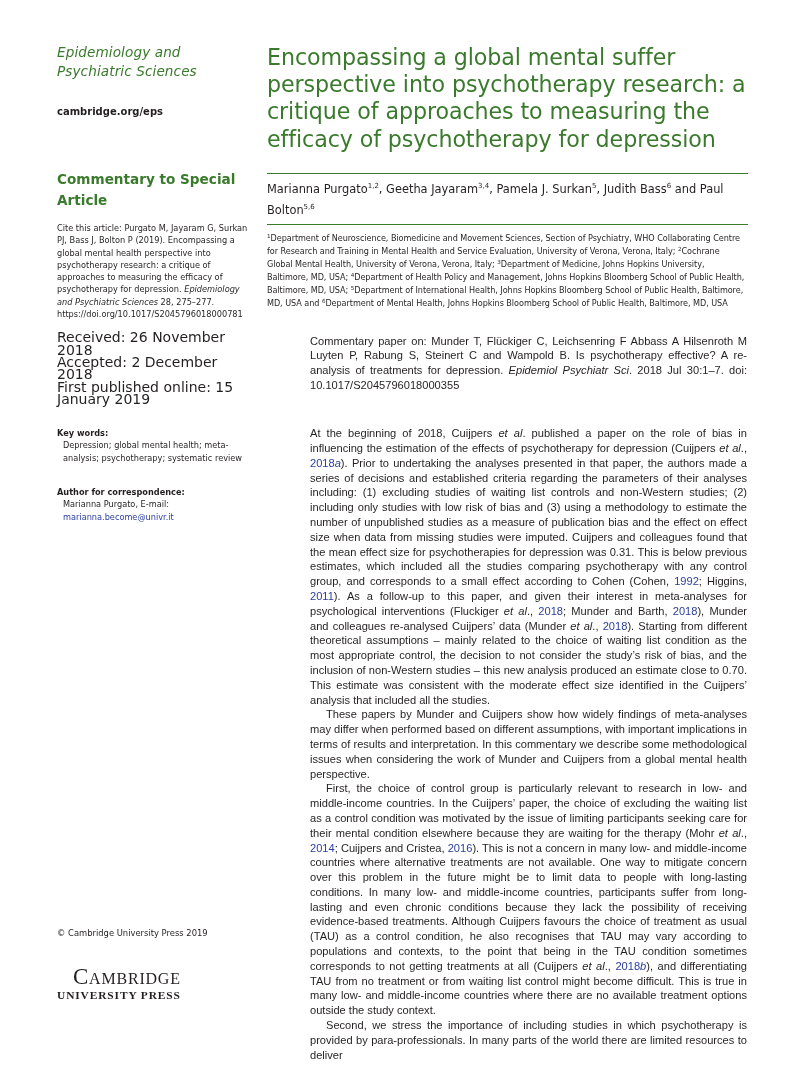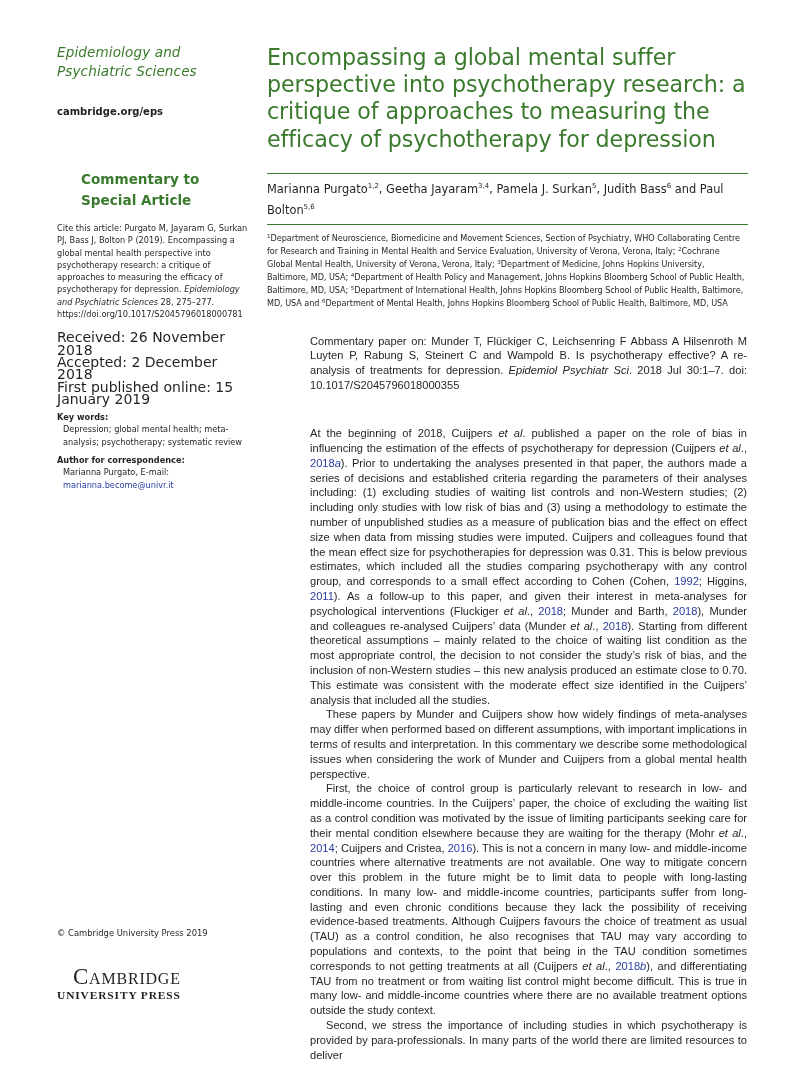--- a/index.html
+++ b/index.html
@@ -6,25 +6,25 @@
     body { width: 801px; height: 1067px; position: relative; overflow: hidden; color: #231f20; }
     .sans { font-family: "DejaVu Sans", "Liberation Sans", sans-serif; }
     .serif { font-family: Liberation Sans, sans-serif; margin-left: 43px; }
     .green { color: #3a7a2c; }
     .link { color: #2a3d9e; }
 
     
     .left { position: absolute; left: 57px; top: 43px; width: 195px; }
     .journal-name { font-style: italic; font-size: 13.6px; line-height: 19px; margin: 0; font-weight: normal; letter-spacing: 0.1px; }
     .site-link { font-weight: bold; font-size: 10px; margin-top: 25px; display: block; color: #231f20; text-decoration: none; }
-    .article-type { font-weight: bold; font-size: 13.6px; line-height: 21px; margin-top: 52px; margin-left: 24px; }
+    .article-type { font-weight: bold; font-size: 13.6px; line-height: 21px; margin-top: 52px; }
     .cite { font-size: 8.2px; line-height: 12.3px; margin-top: 11px; }
     .cite b { font-weight: normal; }
     .dates { font-size: 14px; line-height: 12.3px; margin-top: 11px; }
-    .kw-label, .corr-label { font-size: 8.2px; line-height: 12.3px; font-weight: bold; margin-top: 6px; }
+    .kw-label, .corr-label { font-size: 8.2px; line-height: 12.3px; font-weight: bold; margin-top: 22px; }
     .kw, .corr { font-size: 8.2px; line-height: 12.3px; margin-left: 6px; }
     .copyright { position: absolute; left: 57px; top: 928px; font-size: 8.4px; text-align: center; }
     .cup-logo { position: absolute; left: 57px; top: 966px; font-family: "Liberation Serif", "DejaVu Serif", serif; color: #231f20; text-align: right; }
     .cup-logo .l1 { font-size: 23px; letter-spacing: 0.8px; line-height: 22px; font-variant: small-caps; }
     .cup-logo .l2 { font-size: 11.4px; letter-spacing: 0.9px; line-height: 14px; font-weight: bold; }
 
     
     .right { position: absolute; left: 267px; top: 44px; width: 480px; }
     .title { font-size: 22.2px; line-height: 27.2px; margin: 0; font-weight: normal; letter-spacing: -0.1px; }
     .rule { height: 1px; background: #3a7a2c; width: 481px; }

